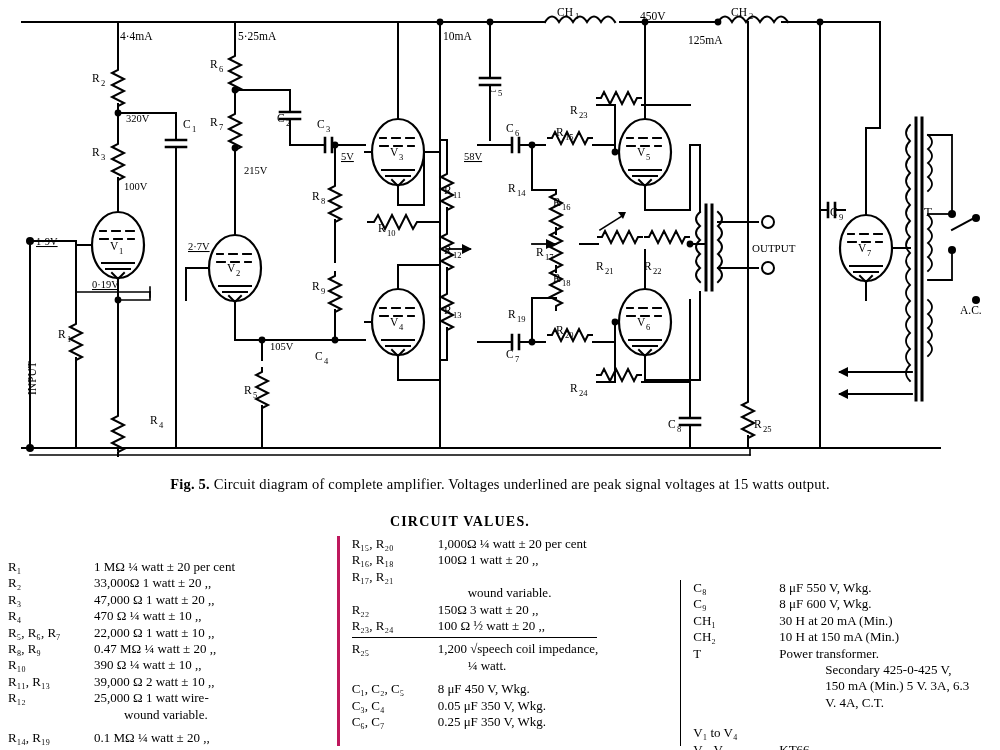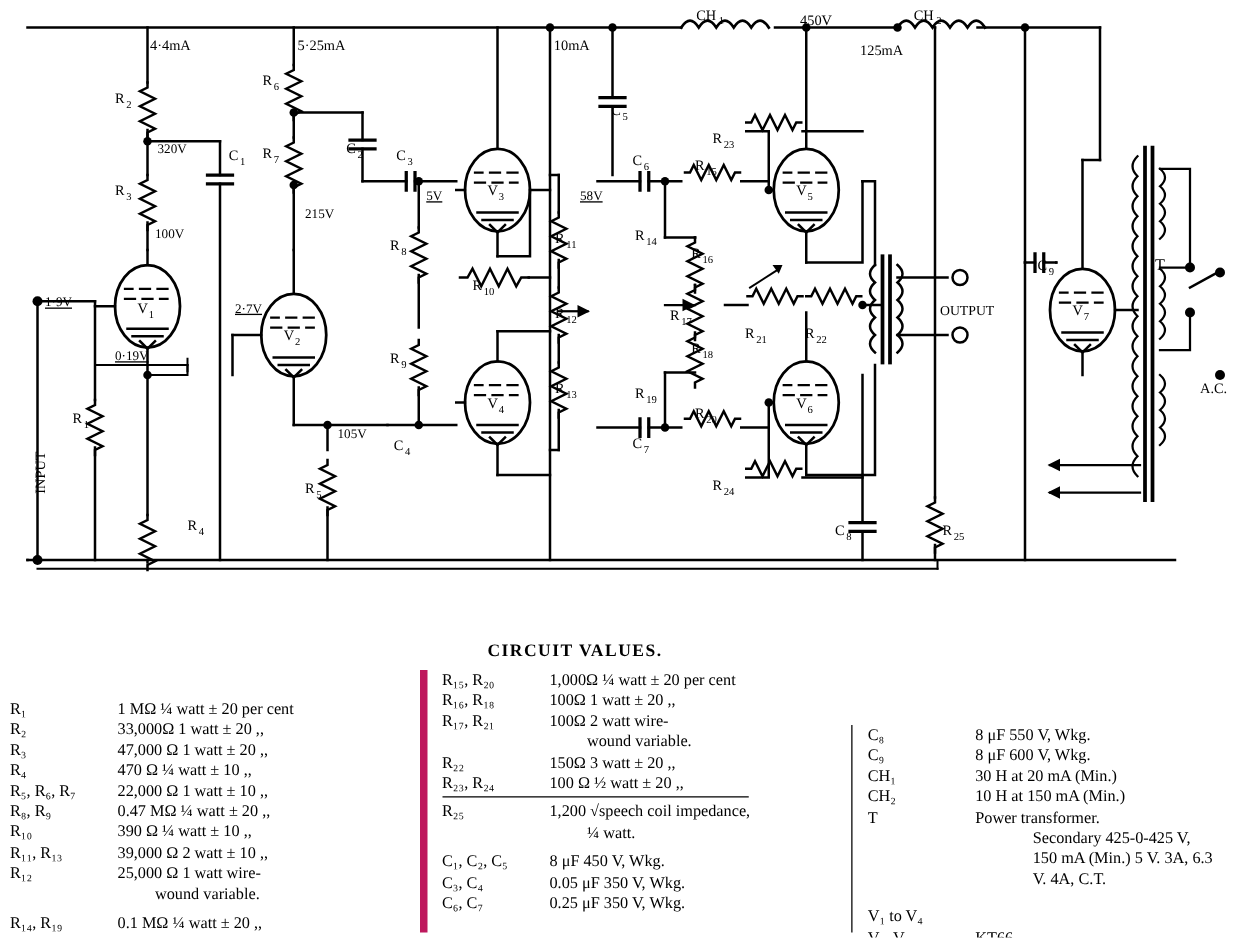--- a/index.html
+++ b/index.html
@@ -22,21 +22,21 @@
   #cv-title{
     position:absolute;left:0;top:514px;width:920px;text-align:center;
     font-weight:700;font-size:14px;letter-spacing:1.2px;
   }
   #cv{
     position:absolute;left:8px;top:536px;width:984px;height:210px;
     display:flex;font-size:13px;line-height:16.4px;
   }
   .cv-col{position:relative;}
   .cv-col.c1{width:330px;margin-top:23px;}
-  .cv-col.c2{width:330px;padding-left:12px;border-left:6px solid #be185d;}
+  .cv-col.c2{width:330px;padding-left:12px;border-left:3px solid #be185d;}
   .cv-col.c3{width:300px;padding-left:12px;border-left:1px solid #000;margin-top:44px;}
   .cv-row{display:flex;align-items:baseline;}
   .cv-key{width:86px;flex:0 0 86px;white-space:nowrap;}
   .cv-val{flex:1;white-space:nowrap;}
   .cv-val.ind{padding-left:30px;}
   .cv-val.ind2{padding-left:46px;}
   .cv-gap{height:7px;}
   .rule{border-top:1px solid #000;margin:3px 0 3px 0;width:245px;}
 </style>
 </head>
@@ -485,20 +485,24 @@
       <text x="464" y="160" font-size="10.5" text-decoration="underline">58V</text>
       <text x="270" y="350" font-size="10.5">105V</text>
 
       <text x="36" y="395" font-size="11.5" transform="rotate(-90 36 395)">INPUT</text>
       <text x="752" y="252" font-size="11">OUTPUT</text>
       <text x="960" y="314" font-size="11.5">A.C.</text>
     </g>
   </svg>
   </div>
 
+  <div id="caption">
+    <b>Fig. 5.</b>
+    <span>Circuit diagram of complete amplifier.   Voltages underlined are peak signal voltages at 15 watts output.</span>
+  </div>
 
   <div id="cv-title">CIRCUIT VALUES.</div>
 
   <div id="cv">
     <div class="cv-col c1">
       <div class="cv-row">
           <span class="cv-key">R₁</span>
           <span class="cv-val">1 MΩ ¼ watt ± 20 per cent</span>
         </div>
       <div class="cv-row">
@@ -548,21 +552,20 @@
       <div class="cv-row">
           <span class="cv-key">R₁₅, R₂₀</span>
           <span class="cv-val">1,000Ω ¼ watt ± 20 per cent</span>
         </div>
       <div class="cv-row">
           <span class="cv-key">R₁₆, R₁₈</span>
           <span class="cv-val">100Ω 1 watt ± 20        ,,</span>
         </div>
       <div class="cv-row">
           <span class="cv-key">R₁₇, R₂₁</span>
-          <span class="cv-val">100Ω  2  watt wire-</span>
         </div>
       <div class="cv-row">
           <span class="cv-key"></span>
           <span class="cv-val ind">wound variable.</span>
         </div>
       <div class="cv-row">
           <span class="cv-key">R₂₂</span>
           <span class="cv-val">150Ω 3  watt ± 20      ,,</span>
         </div>
       <div class="cv-row">

